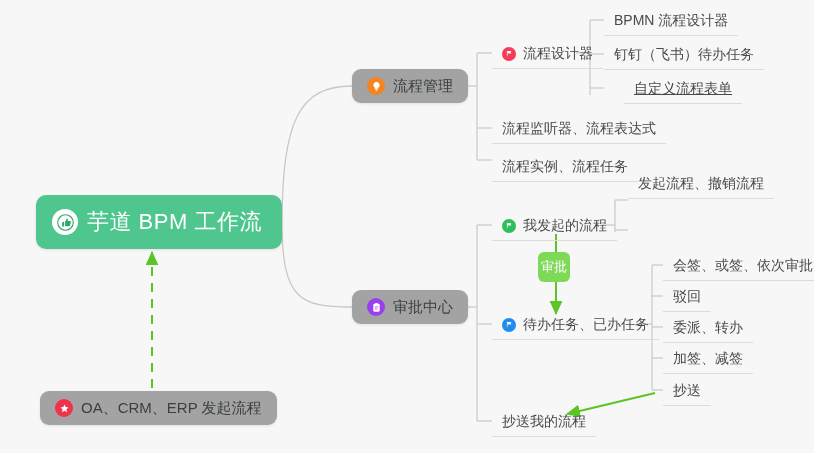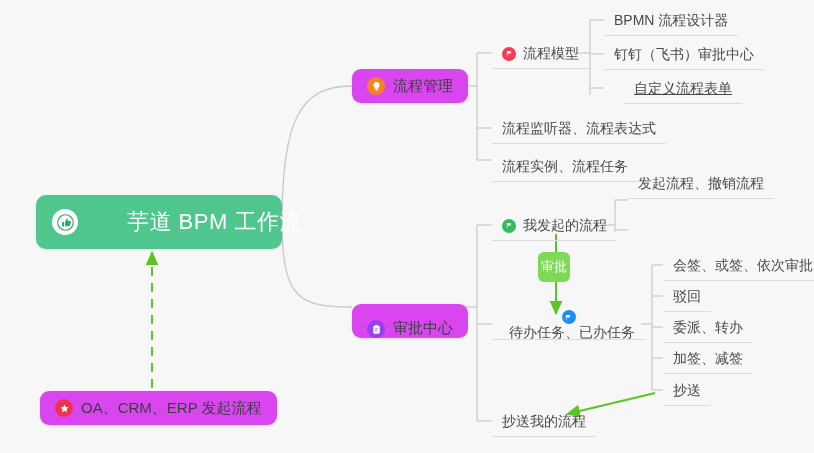--- a/index.html
+++ b/index.html
@@ -15,38 +15,37 @@
 
   .node{position:absolute;white-space:nowrap;box-sizing:border-box;}
 
   
   .root{
     left:36px;top:195px;width:246px;height:54px;
     background:#4ec68e;border-radius:10px;
     display:flex;align-items:center;
     padding:0 16px;
     box-shadow:0 1px 3px rgba(0,0,0,.10);
-    gap:40px;
   }
   .root .label{
     color:#ffffff;font-size:22px;letter-spacing:.5px;
     margin-left:9px;
   }
 
   
   .card{
-    background:#d946ef;border-radius:9px;
+    background:#a3a3a3;border-radius:9px;
     display:flex;align-items:center;
     padding:0 15px;height:34px;
     box-shadow:0 1px 3px rgba(0,0,0,.09);
   }
   .card .label{color:#3c4043;font-size:15px;margin-left:8px;}
 
   .card.proc{left:352px;top:69px;}
-  .card.appr{left:352px;top:304px;align-items:flex-end;}
+  .card.appr{left:352px;top:290px;}
   .card.oa  {left:40px;top:391px;}
   .card.oa .label{color:#3c4043;font-size:15px;}
 
   
   .leaf{
     display:flex;align-items:center;
     height:30px;padding:0 10px 0 10px;
     border-bottom:1px solid #dcdcdc;
     color:#4a4a4a;font-size:14px;
   }
@@ -157,28 +156,28 @@
     <span class="label">流程管理</span>
   </div>
 
   <div class="node leaf" style="left:492px;top:39px;">
     <span class="ico ico-sm ico-redflag">
       <svg width="9" height="9" viewBox="0 0 24 24">
         <path d="M6 5h11l-2.2 3.4L17 12H6z" fill="#ffffff"></path>
         <rect x="5" y="4.4" width="1.5" height="15" rx=".7" fill="#ffffff"></rect>
       </svg>
     </span>
-    <span class="label">流程模型</span>
+    <span class="label">流程设计器</span>
   </div>
 
   <div class="node leaf noicon" style="left:604px;top:6px;">
     <span class="label">BPMN 流程设计器</span>
   </div>
   <div class="node leaf noicon" style="left:604px;top:40px;">
-    <span class="label">钉钉（飞书）审批中心</span>
+    <span class="label">钉钉（飞书）待办任务</span>
   </div>
   <div class="node leaf noicon" style="left:624px;top:74px;text-decoration:underline;">
     <span class="label">自定义流程表单</span>
   </div>
 
   <div class="node leaf noicon" style="left:492px;top:114px;">
     <span class="label">流程监听器、流程表达式</span>
   </div>
   <div class="node leaf noicon" style="left:492px;top:152px;justify-content:center;">
     <span class="label">流程实例、流程任务</span>
@@ -203,21 +202,21 @@
         <rect x="5" y="4.4" width="1.5" height="15" rx=".7" fill="#ffffff"></rect>
       </svg>
     </span>
     <span class="label">我发起的流程</span>
   </div>
 
   <div class="node leaf noicon" style="left:628px;top:169px;">
     <span class="label">发起流程、撤销流程</span>
   </div>
 
-  <div class="node leaf" style="left:492px;top:310px;flex-direction:column;">
+  <div class="node leaf" style="left:492px;top:310px;">
     <span class="ico ico-sm ico-blue">
       <svg width="9" height="9" viewBox="0 0 24 24">
         <path d="M6 5h11l-2.2 3.4L17 12H6z" fill="#ffffff"></path>
         <rect x="5" y="4.4" width="1.5" height="15" rx=".7" fill="#ffffff"></rect>
       </svg>
     </span>
     <span class="label">待办任务、已办任务</span>
   </div>
 
   <div class="node leaf noicon" style="left:663px;top:251px;">

